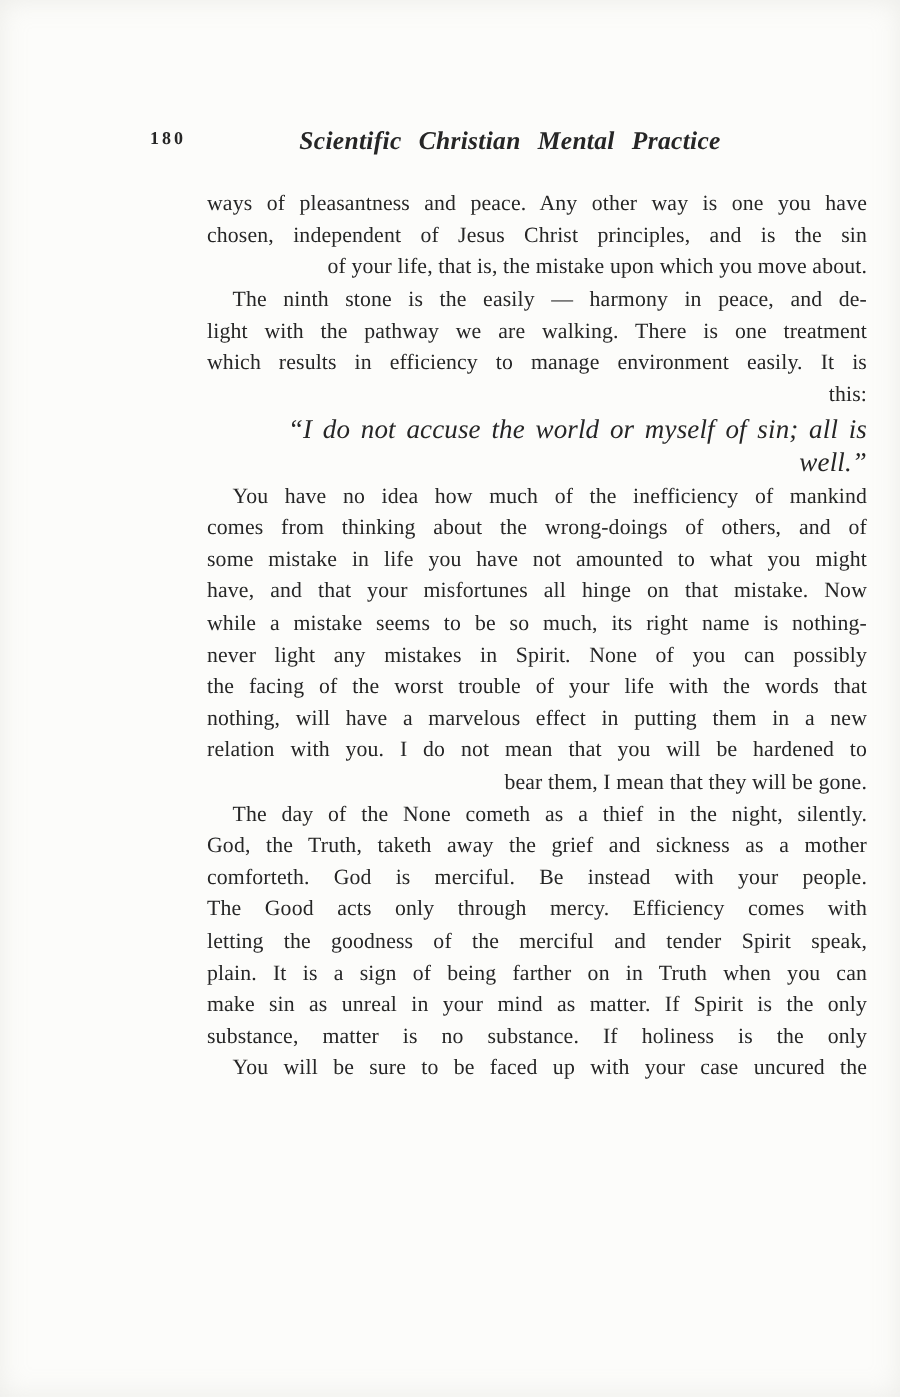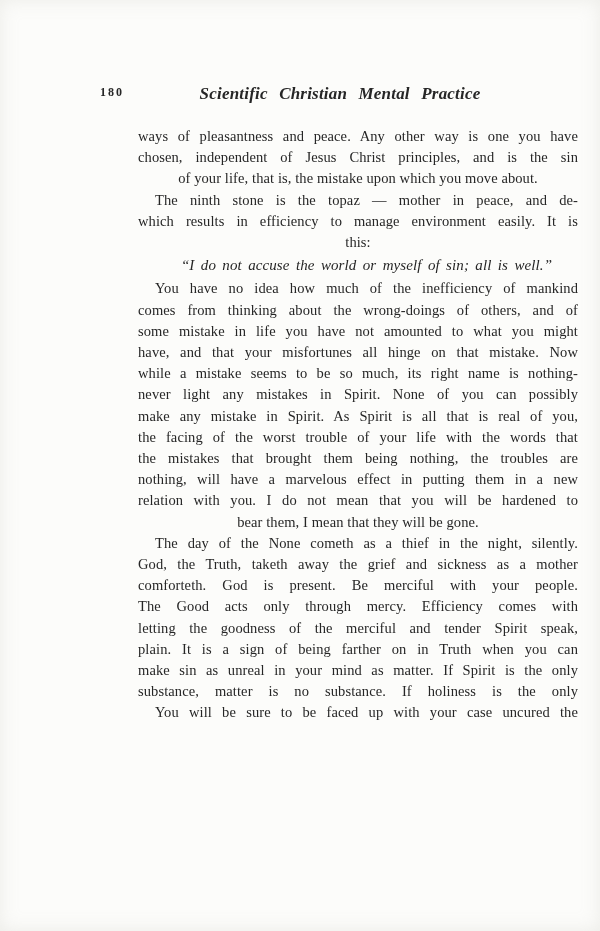--- a/index.html
+++ b/index.html
@@ -60,33 +60,33 @@
     top: 126px;
     left: 97px;
     width: 440px;
     font-size: 14.5px;
     line-height: 21.2px;
     letter-spacing: 0.1px;
     margin-left: 41px;
   }
   .paragraph { margin: 0; }
   .line {
-    text-align: center;
+    text-align: right;
     min-height: 21.2px;
   }
   .line.just {
     text-align: justify;
     text-align-last: justify;
   }
   .line.indent {
     text-indent: 17px;
   }
   .line.quote {
     font-style: italic;
-    font-size: 15px;
+    font-size: 18px;
     text-indent: 17px;
     word-spacing: 2.5px;
     margin: 2px 0;
   }
 </style>
 </head>
 <body>
 
 <div class="scan-page">
 
@@ -96,45 +96,44 @@
   </div>
 
   <div class="text-block" id="text-block">
 
   <div class="paragraph">
         <div class="line just">ways of pleasantness and peace. Any other way is one you have</div>
         <div class="line just">chosen, independent of Jesus Christ principles, and is the sin</div>
         <div class="line">of your life, that is, the mistake upon which you move about.</div>
       </div>
       <div class="paragraph">
-        <div class="line just indent">The ninth stone is the topaz — mother in peace, and de-</div>
+        <div class="line just indent">The ninth stone is the easily — harmony in peace, and de-</div>
+        <div class="line just">light with the pathway we are walking. There is one treatment</div>
         <div class="line just">which results in efficiency to manage environment easily. It is</div>
         <div class="line">this:</div>
       </div>
       <div class="paragraph">
         <div class="line indent quote">“I do not accuse the world or myself of sin; all is well.”</div>
       </div>
       <div class="paragraph">
         <div class="line just indent">You have no idea how much of the inefficiency of mankind</div>
         <div class="line just">comes from thinking about the wrong-doings of others, and of</div>
         <div class="line just">some mistake in life you have not amounted to what you might</div>
         <div class="line just">have, and that your misfortunes all hinge on that mistake. Now</div>
         <div class="line just">while a mistake seems to be so much, its right name is nothing-</div>
         <div class="line just">never light any mistakes in Spirit. None of you can possibly</div>
-        <div class="line just">make any mistake in Spirit. As Spirit is all that is real of you,</div>
         <div class="line just">the facing of the worst trouble of your life with the words that</div>
-        <div class="line just">the mistakes that brought them being nothing, the troubles are</div>
         <div class="line just">nothing, will have a marvelous effect in putting them in a new</div>
         <div class="line just">relation with you. I do not mean that you will be hardened to</div>
         <div class="line">bear them, I mean that they will be gone.</div>
       </div>
       <div class="paragraph">
         <div class="line just indent">The day of the None cometh as a thief in the night, silently.</div>
         <div class="line just">God, the Truth, taketh away the grief and sickness as a mother</div>
-        <div class="line just">comforteth. God is present. Be merciful with your people.</div>
+        <div class="line just">comforteth. God is merciful. Be instead with your people.</div>
         <div class="line just">The Good acts only through mercy. Efficiency comes with</div>
         <div class="line just">letting the goodness of the merciful and tender Spirit speak,</div>
         <div class="line just">plain. It is a sign of being farther on in Truth when you can</div>
         <div class="line just">make sin as unreal in your mind as matter. If Spirit is the only</div>
         <div class="line just">substance, matter is no substance. If holiness is the only</div>
       </div>
       <div class="paragraph">
         <div class="line just indent">You will be sure to be faced up with your case uncured the</div>
       </div>
     </div>

